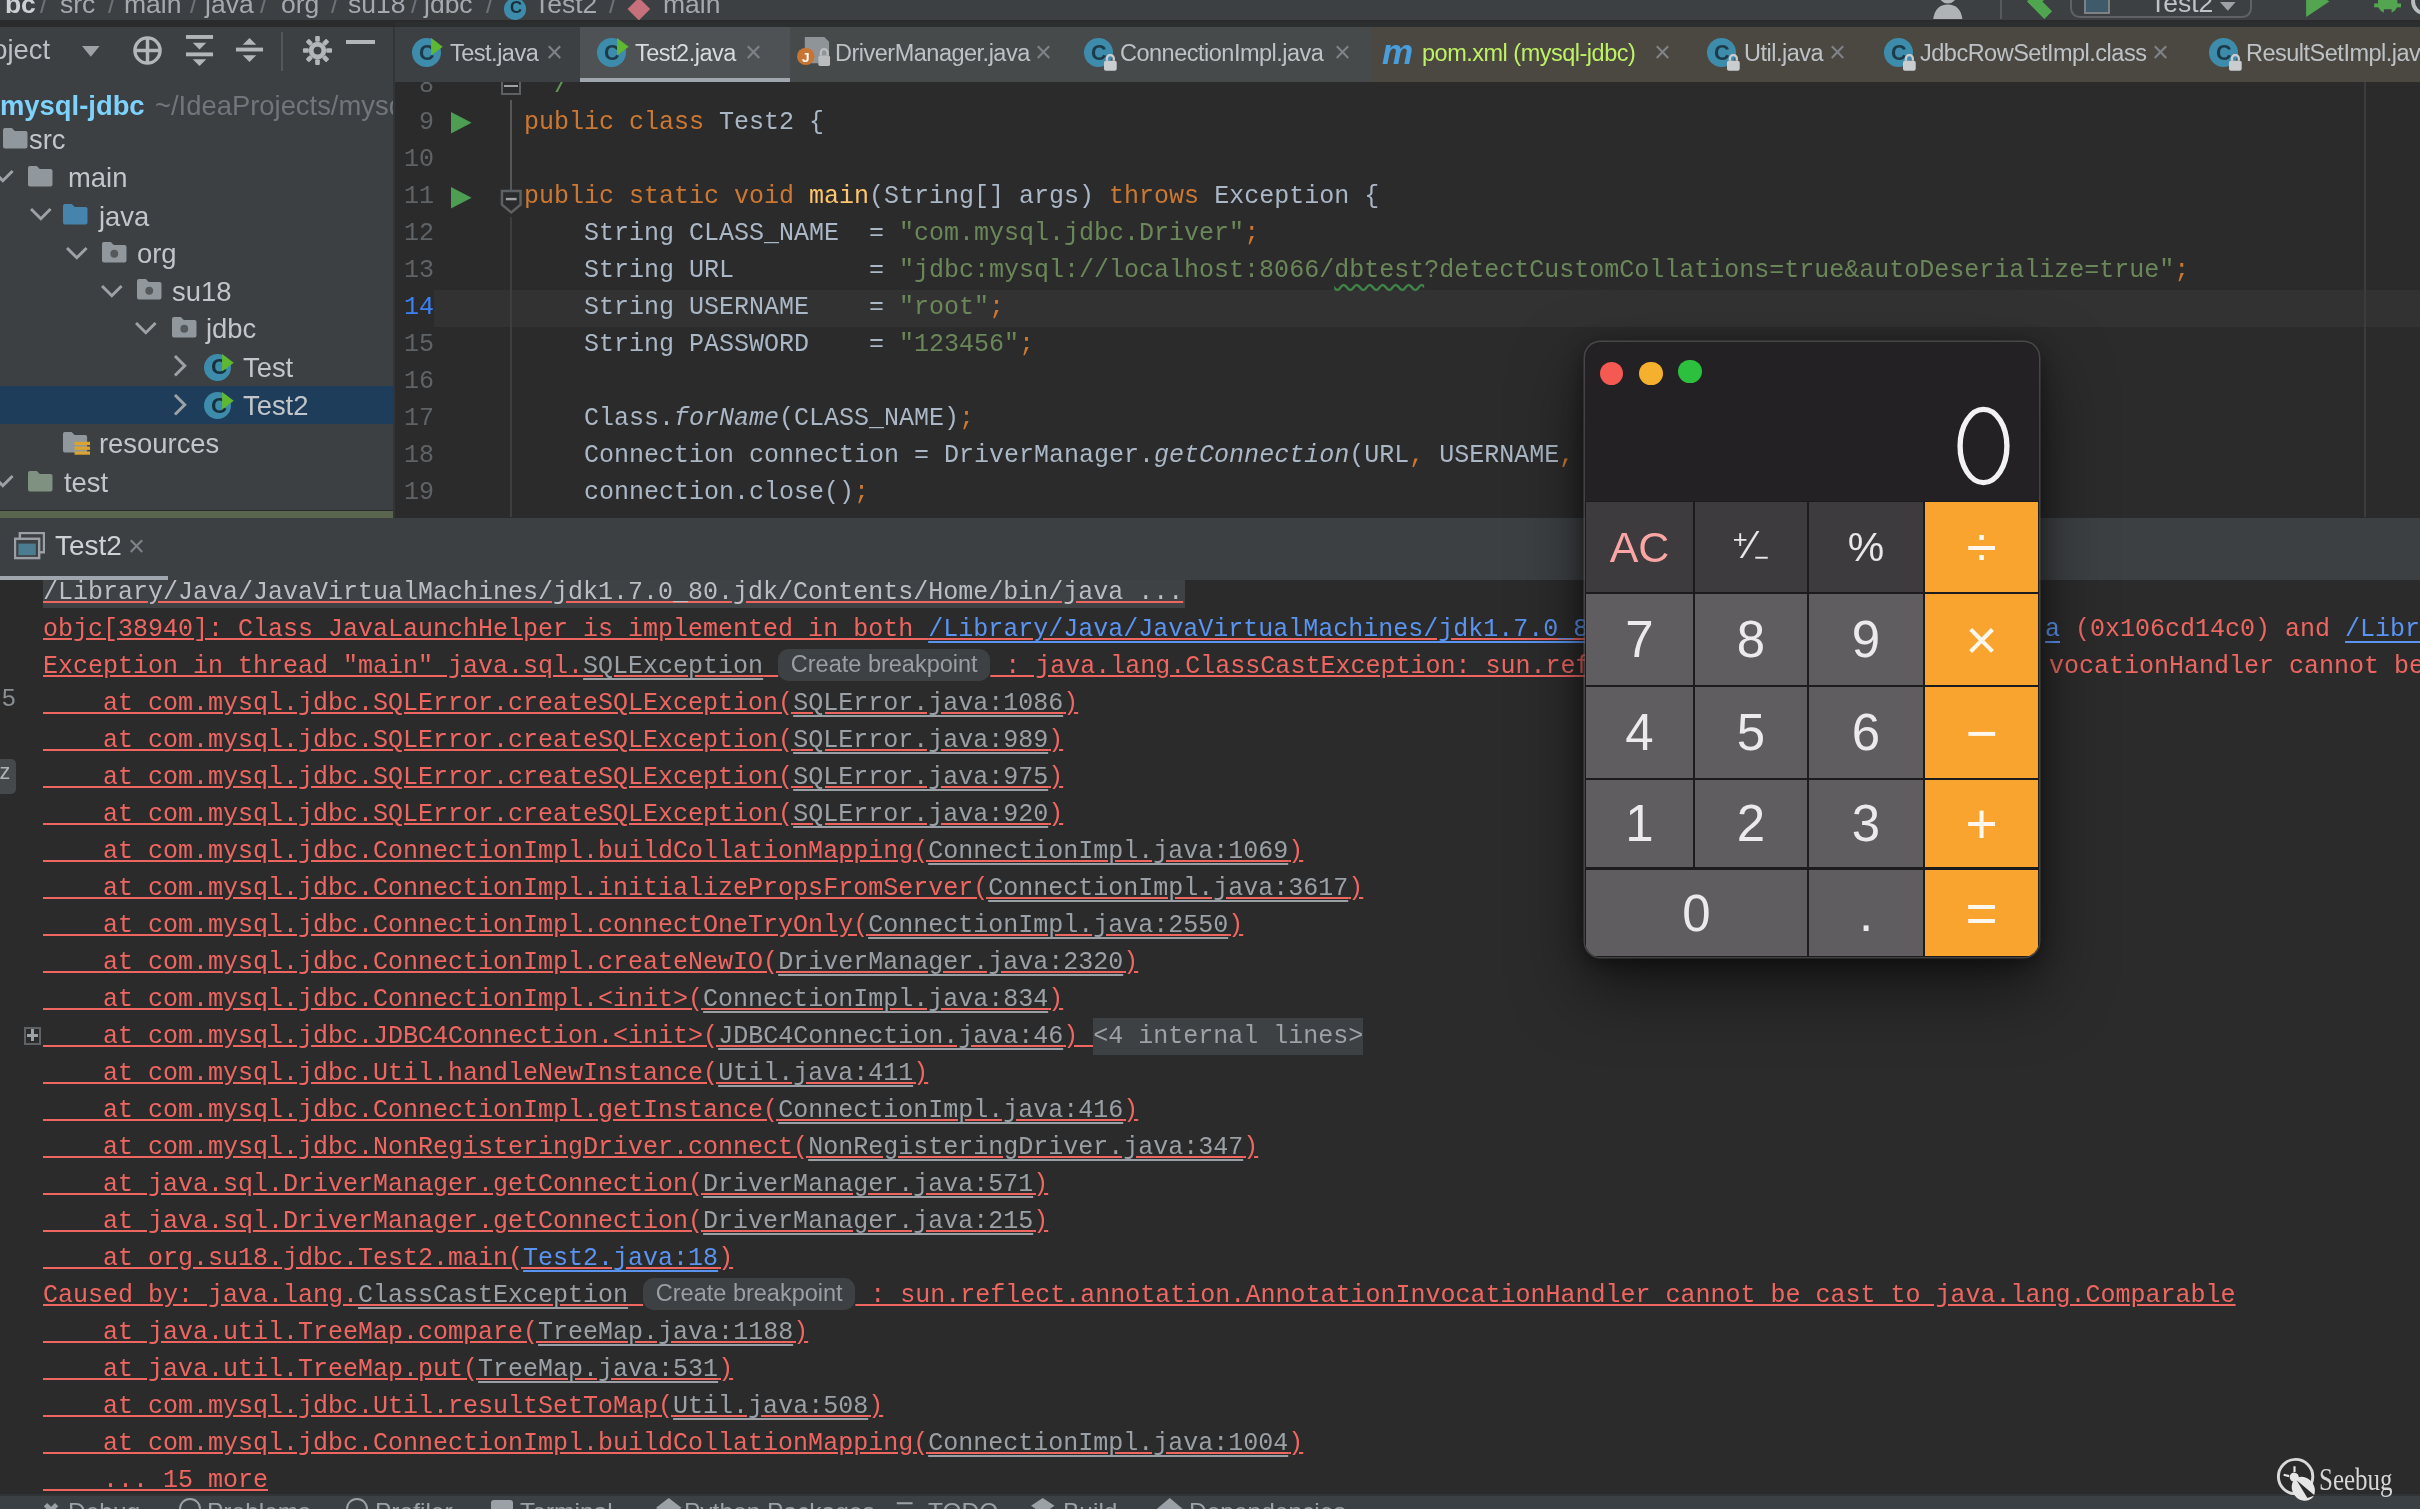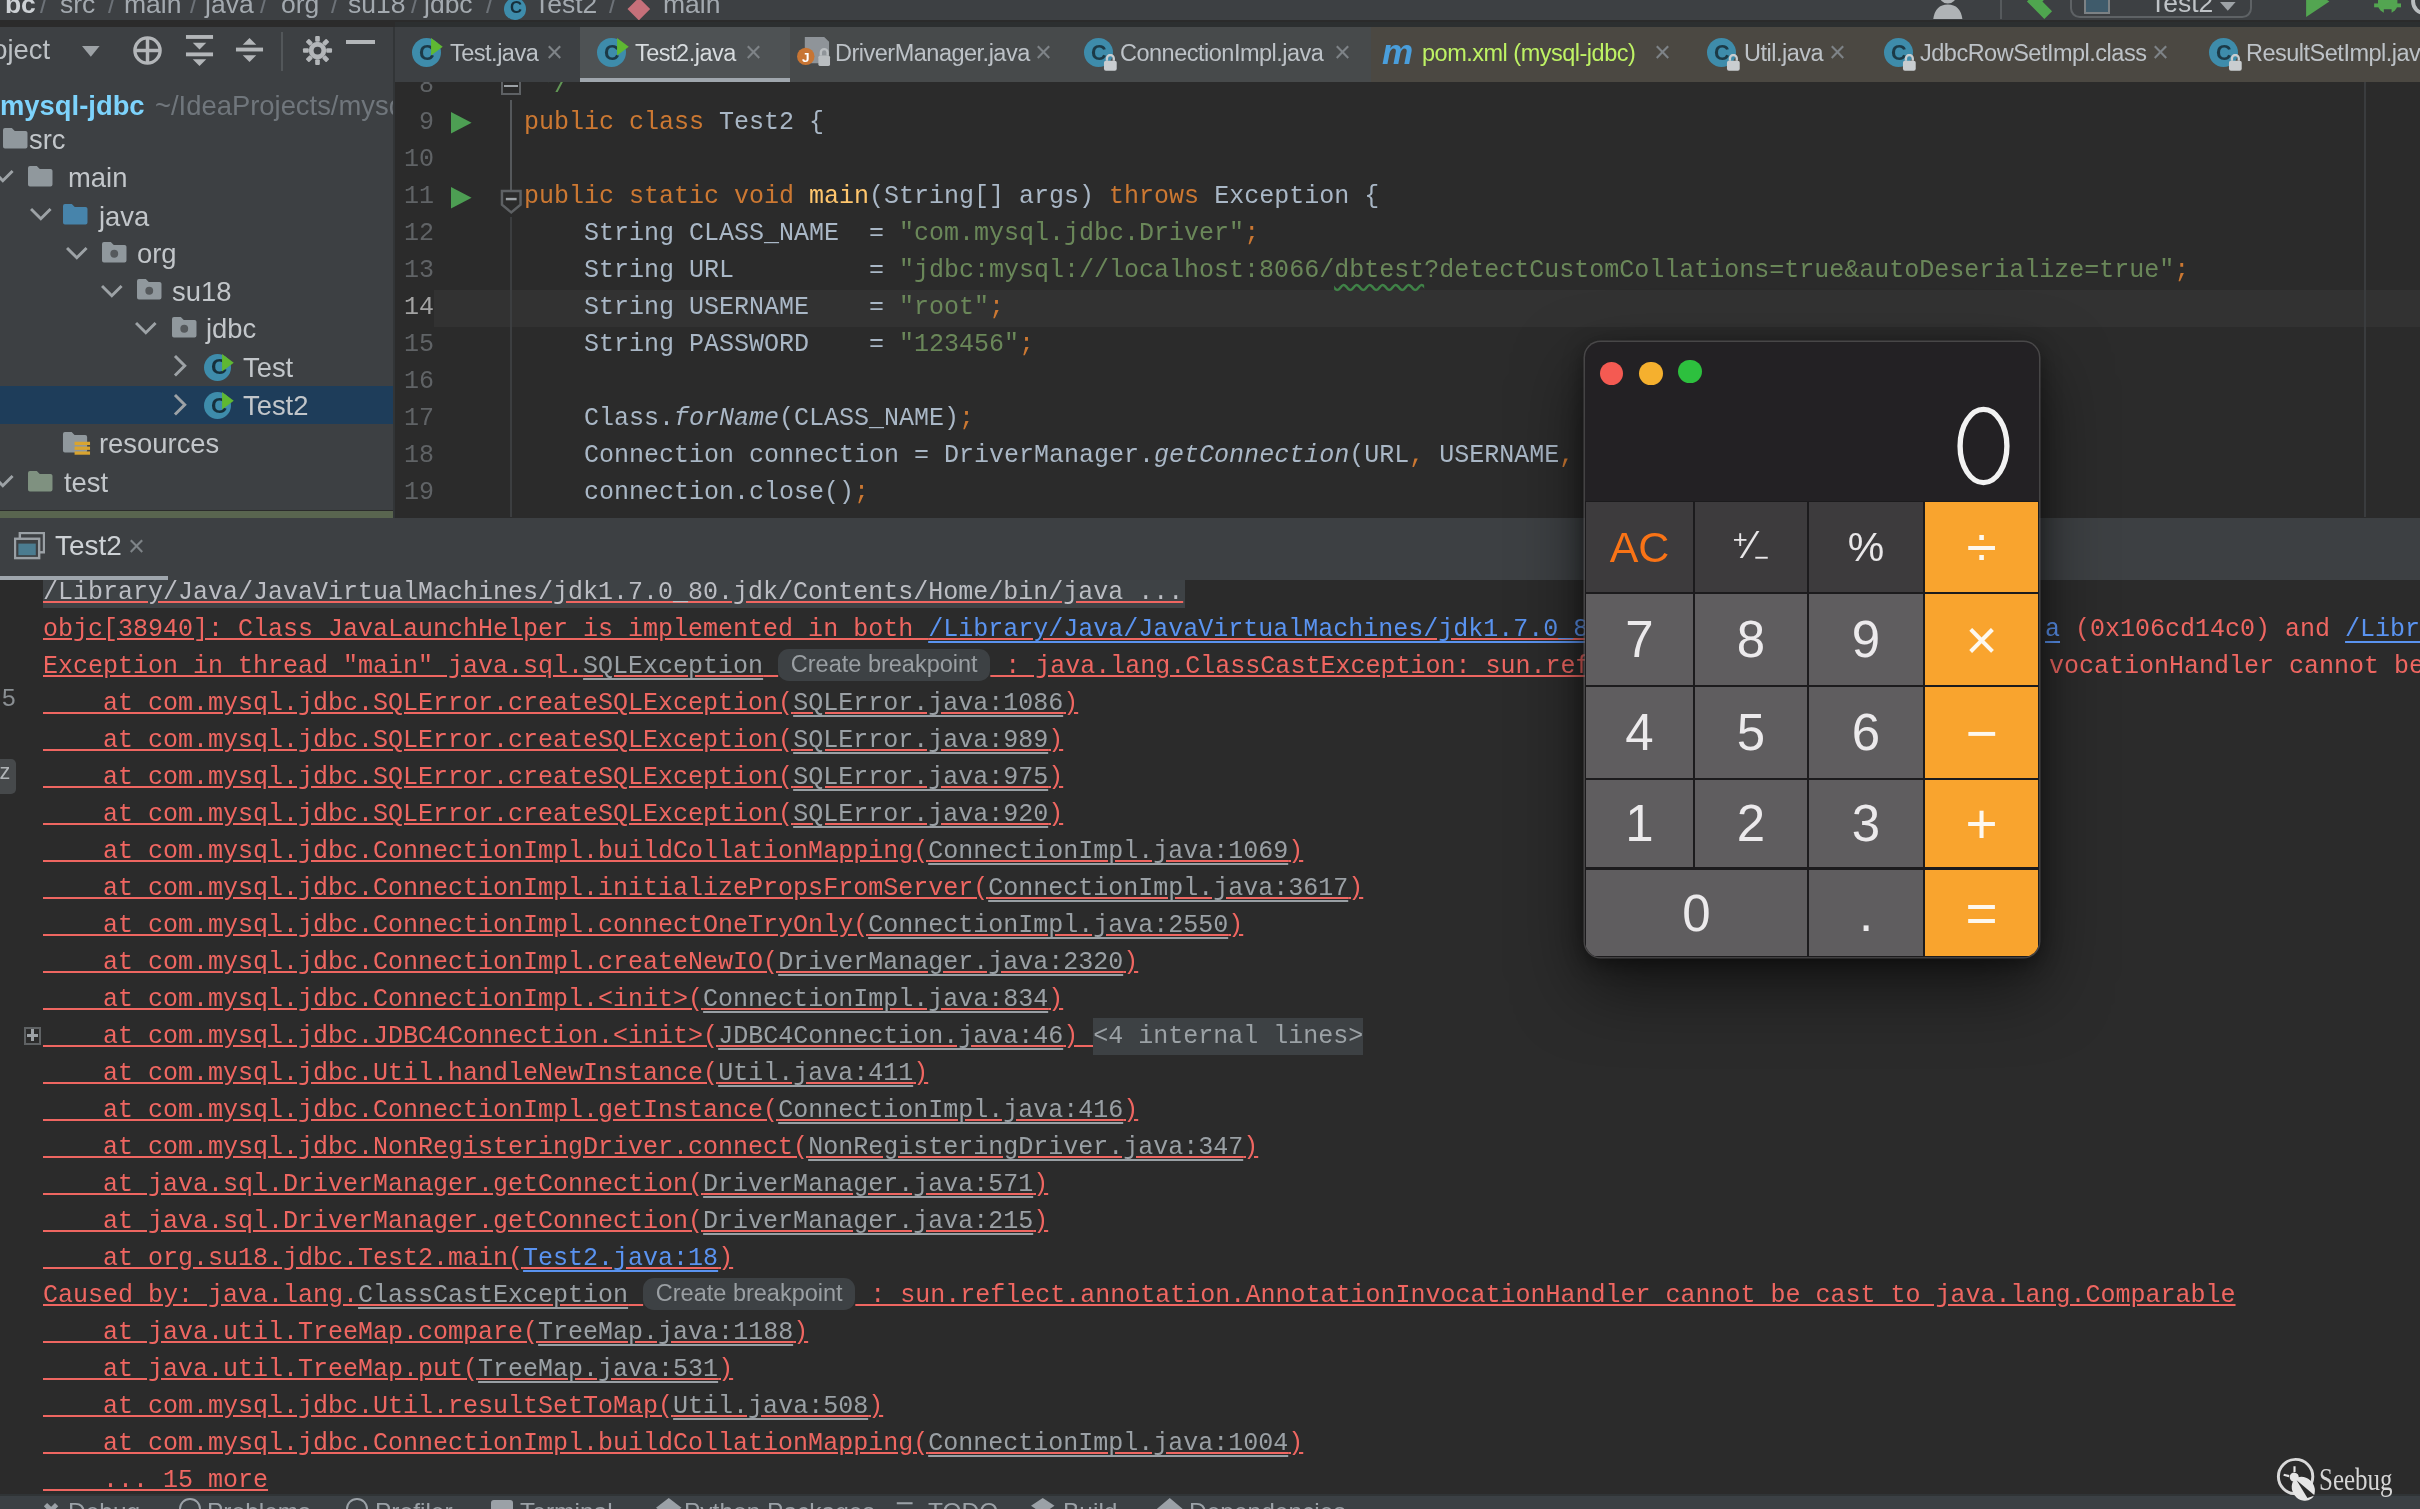--- a/index.html
+++ b/index.html
@@ -297,21 +297,21 @@
     <div class="abs" style="left:115px;top:135px;width:2px;height:300px;background:#3c3e40;"></div>
 
     <div class="abs" style="left:1969px;top:0;width:2px;height:435px;background:#3a3c3e;"></div>
 
     <div class="abs mono" style="left:0px;top:-15px;width:39px;text-align:right;color:#606366;">8
 9
 10
 11
 12
 13
-<span style="color:#a3a3a3;">14</span>
+<span style="color:#3b82f6;">14</span>
 15
 16
 17
 18
 19</div>
 
     <svg class="abs" style="left:56px;top:30px;" width="20.6" height="21.6" viewBox="0 0 21 22">
         <path d="M0 0 L21 11 L0 22 Z" fill="#4d9e53"></path>
       </svg>
     <svg class="abs" style="left:56px;top:105px;" width="20.6" height="21.6" viewBox="0 0 21 22">
@@ -432,21 +432,21 @@
     <div class="abs" style="left:14.7px;top:19.6px;width:23.5px;height:23.5px;border-radius:50%;background:#f45a52;"></div>
     <div class="abs" style="left:54px;top:19.6px;width:23.5px;height:23.5px;border-radius:50%;background:#f5b02e;"></div>
     <div class="abs" style="left:93px;top:17.6px;width:23.5px;height:23.5px;border-radius:50%;background:#2dc03e;"></div>
 
     <svg class="abs" style="left:371px;top:64px;" width="55" height="80" viewBox="0 0 56 82">
       <ellipse cx="28" cy="41" rx="24" ry="37.5" fill="none" stroke="#f2f2f2" stroke-width="5.5"></ellipse>
     </svg>
 
     <div class="abs" id="keys" style="left:0;top:159px;width:454px;height:456px;background:#1c1b1d;">
     <div class="abs" style="left:1px;top:1px;width:107px;height:90px;background:#3d3b3d;display:flex;align-items:center;justify-content:center;">
-          <span style="font-size:43px;color:#f97316;">AC</span>
+          <span style="font-size:43px;color:#fca5a5;">AC</span>
         </div>
     <div class="abs" style="left:110px;top:1px;width:112px;height:90px;background:#3d3b3d;display:flex;align-items:center;justify-content:center;">
           <span style="font-size:39px;color:#e9e7e9;"><sup style="font-size:25.5px;vertical-align:9.8px;">+</sup>⁄<sub style="font-size:25.5px;vertical-align:-7.8px;">−</sub></span>
         </div>
     <div class="abs" style="left:224px;top:1px;width:114px;height:90px;background:#3d3b3d;display:flex;align-items:center;justify-content:center;">
           <span style="font-size:41px;color:#e9e7e9;">%</span>
         </div>
     <div class="abs" style="left:340px;top:1px;width:113px;height:90px;background:#f9a42e;display:flex;align-items:center;justify-content:center;">
           <span style="font-size:55px;color:#fdf8ef;">÷</span>
         </div>

